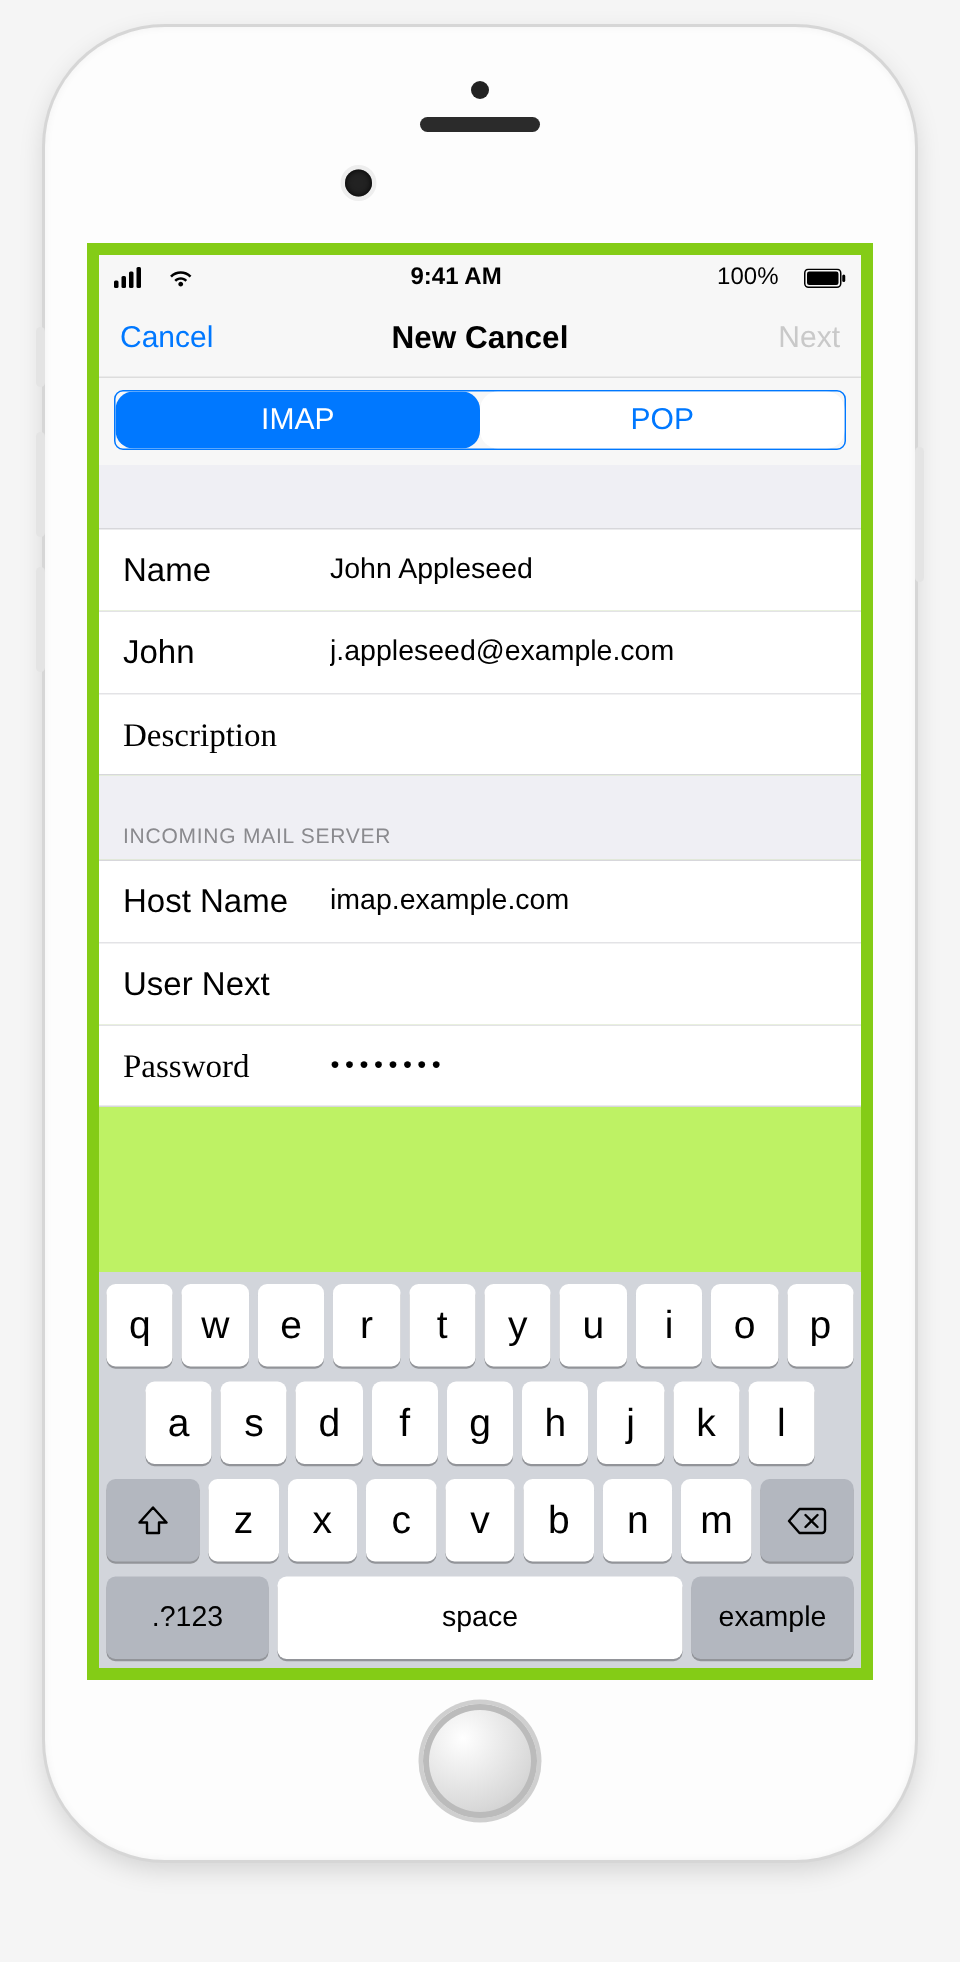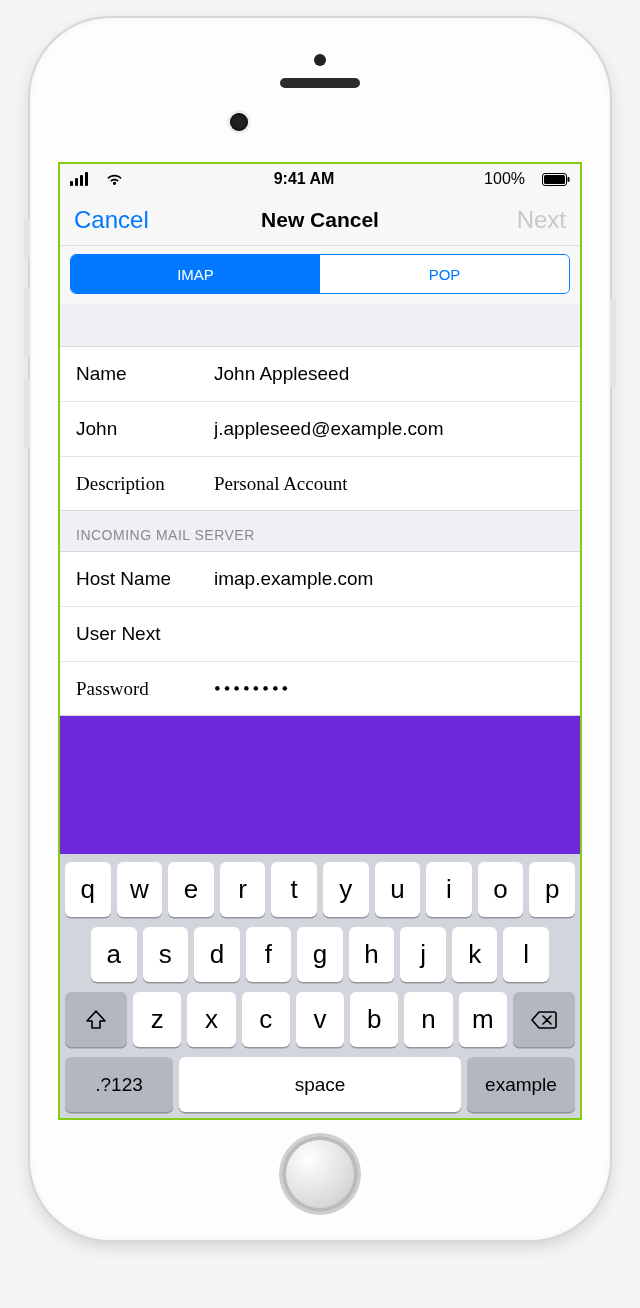--- a/index.html
+++ b/index.html
@@ -50,22 +50,22 @@
     position:absolute; bottom:28px; left:50%; transform:translateX(-50%);
     width:76px; height:76px; border-radius:50%;
     background: radial-gradient(circle at 35% 30%, #fff, #d9d9d9 65%, #bfbfbf);
     box-shadow: 0 0 0 3px #cfcfcf, inset 0 0 0 4px #bbb;
   }
 
   
   .screen {
     position:absolute;
     left:28px; right:28px; top:144px; bottom:120px;
-    background:#6d28d9;
-    border:2px solid #84cc16;
+    background:#bef264;
+    border:8px solid #84cc16;
     overflow:hidden;
   }
 
   
   .status-bar {
     height:30px; display:flex; align-items:center; justify-content:space-between;
     padding:0 10px; font-size:16px; font-weight:500;
     background:#f7f7f7;
   }
   .status-left, .status-right { display:flex; align-items:center; gap:17px; }
@@ -74,54 +74,54 @@
   .signal-bars span:nth-child(1){height:5px;} .signal-bars span:nth-child(2){height:8px;}
   .signal-bars span:nth-child(3){height:11px;} .signal-bars span:nth-child(4){height:14px;}
   .wifi-icon svg, .battery-icon svg { display:block; }
   .status-time { font-weight:600; }
 
   
   .nav-bar {
     height:52px; display:flex; align-items:center; justify-content:space-between;
     padding:0 14px; background:#f7f7f7; border-bottom:1px solid #ddd;
   }
-  .nav-left, .nav-right { width:100px; font-size:24px; }
+  .nav-left, .nav-right { width:100px; font-size:20px; }
   .nav-left { color:#0078ff; text-align:left; }
   .nav-right { color:#c9c9c9; text-align:right; }
   .nav-title { font-size:21px; font-weight:600; color:#000; }
 
   
   .seg-wrap { background:#f7f7f7; padding:8px 10px 10px; }
   .segmented {
     display:flex; border:1.5px solid #0078ff; border-radius:6px; overflow:hidden; height:40px;
   }
   .segment {
     flex:1; display:flex; align-items:center; justify-content:center;
-    font-size:15px; cursor:pointer;
+    font-size:20px; cursor:pointer;border-radius:12px;
   }
   .segment.selected { background:#0078ff; color:#fff; }
   .segment:not(.selected) { color:#0078ff; background:#fff; }
 
   
   .section-gap { height:42px; background:#efeff4; }
-  .section-gap.with-header { height:40px; display:flex; align-items:flex-end; padding:0 16px 8px; }
+  .section-gap.with-header { height:56px; display:flex; align-items:flex-end; padding:0 16px 8px; }
   .section-header {
     font-size:14px; letter-spacing:0.5px; color:#8a8a8e;
   }
 
   .cell {
     display:flex; align-items:center; height:55px;
     padding:0 16px; background:#fff;
     border-top:1px solid #e3e3e6;
   }
   .cell:last-of-type { border-bottom:1px solid #e3e3e6; }
   .group .cell:first-child { border-top:1px solid #d7d7db; }
   .group .cell:last-child  { border-bottom:1px solid #d7d7db;font-family:Liberation Serif, serif; }
 
-  .cell-label { width:138px; font-size:19px; color:#000; }
+  .cell-label { width:138px; font-size:22px; color:#000; }
   .cell-value {
     flex:1; font-size:19px; color:#000;
     border:none; outline:none; background:transparent;
     font-family:inherit;
   }
   .cell-value.password { letter-spacing:3px; }
 
   
   .keyboard {
     position:absolute; left:0; right:0; bottom:0;
@@ -204,21 +204,20 @@
       <div class="cell">
         <div class="cell-label">Name</div>
         <input class="cell-value" value="John Appleseed" style="">
       </div>
       <div class="cell">
         <div class="cell-label">John</div>
         <input class="cell-value" value="j.appleseed@example.com" style="">
       </div>
       <div class="cell">
         <div class="cell-label">Description</div>
-        <input class="cell-value" value="Personal Account" style="">
       </div>
     </div>
 
     <div class="section-gap with-header">
       <div class="section-header">INCOMING MAIL SERVER</div>
     </div>
 
     <div class="group">
       <div class="cell">
         <div class="cell-label">Host Name</div>

